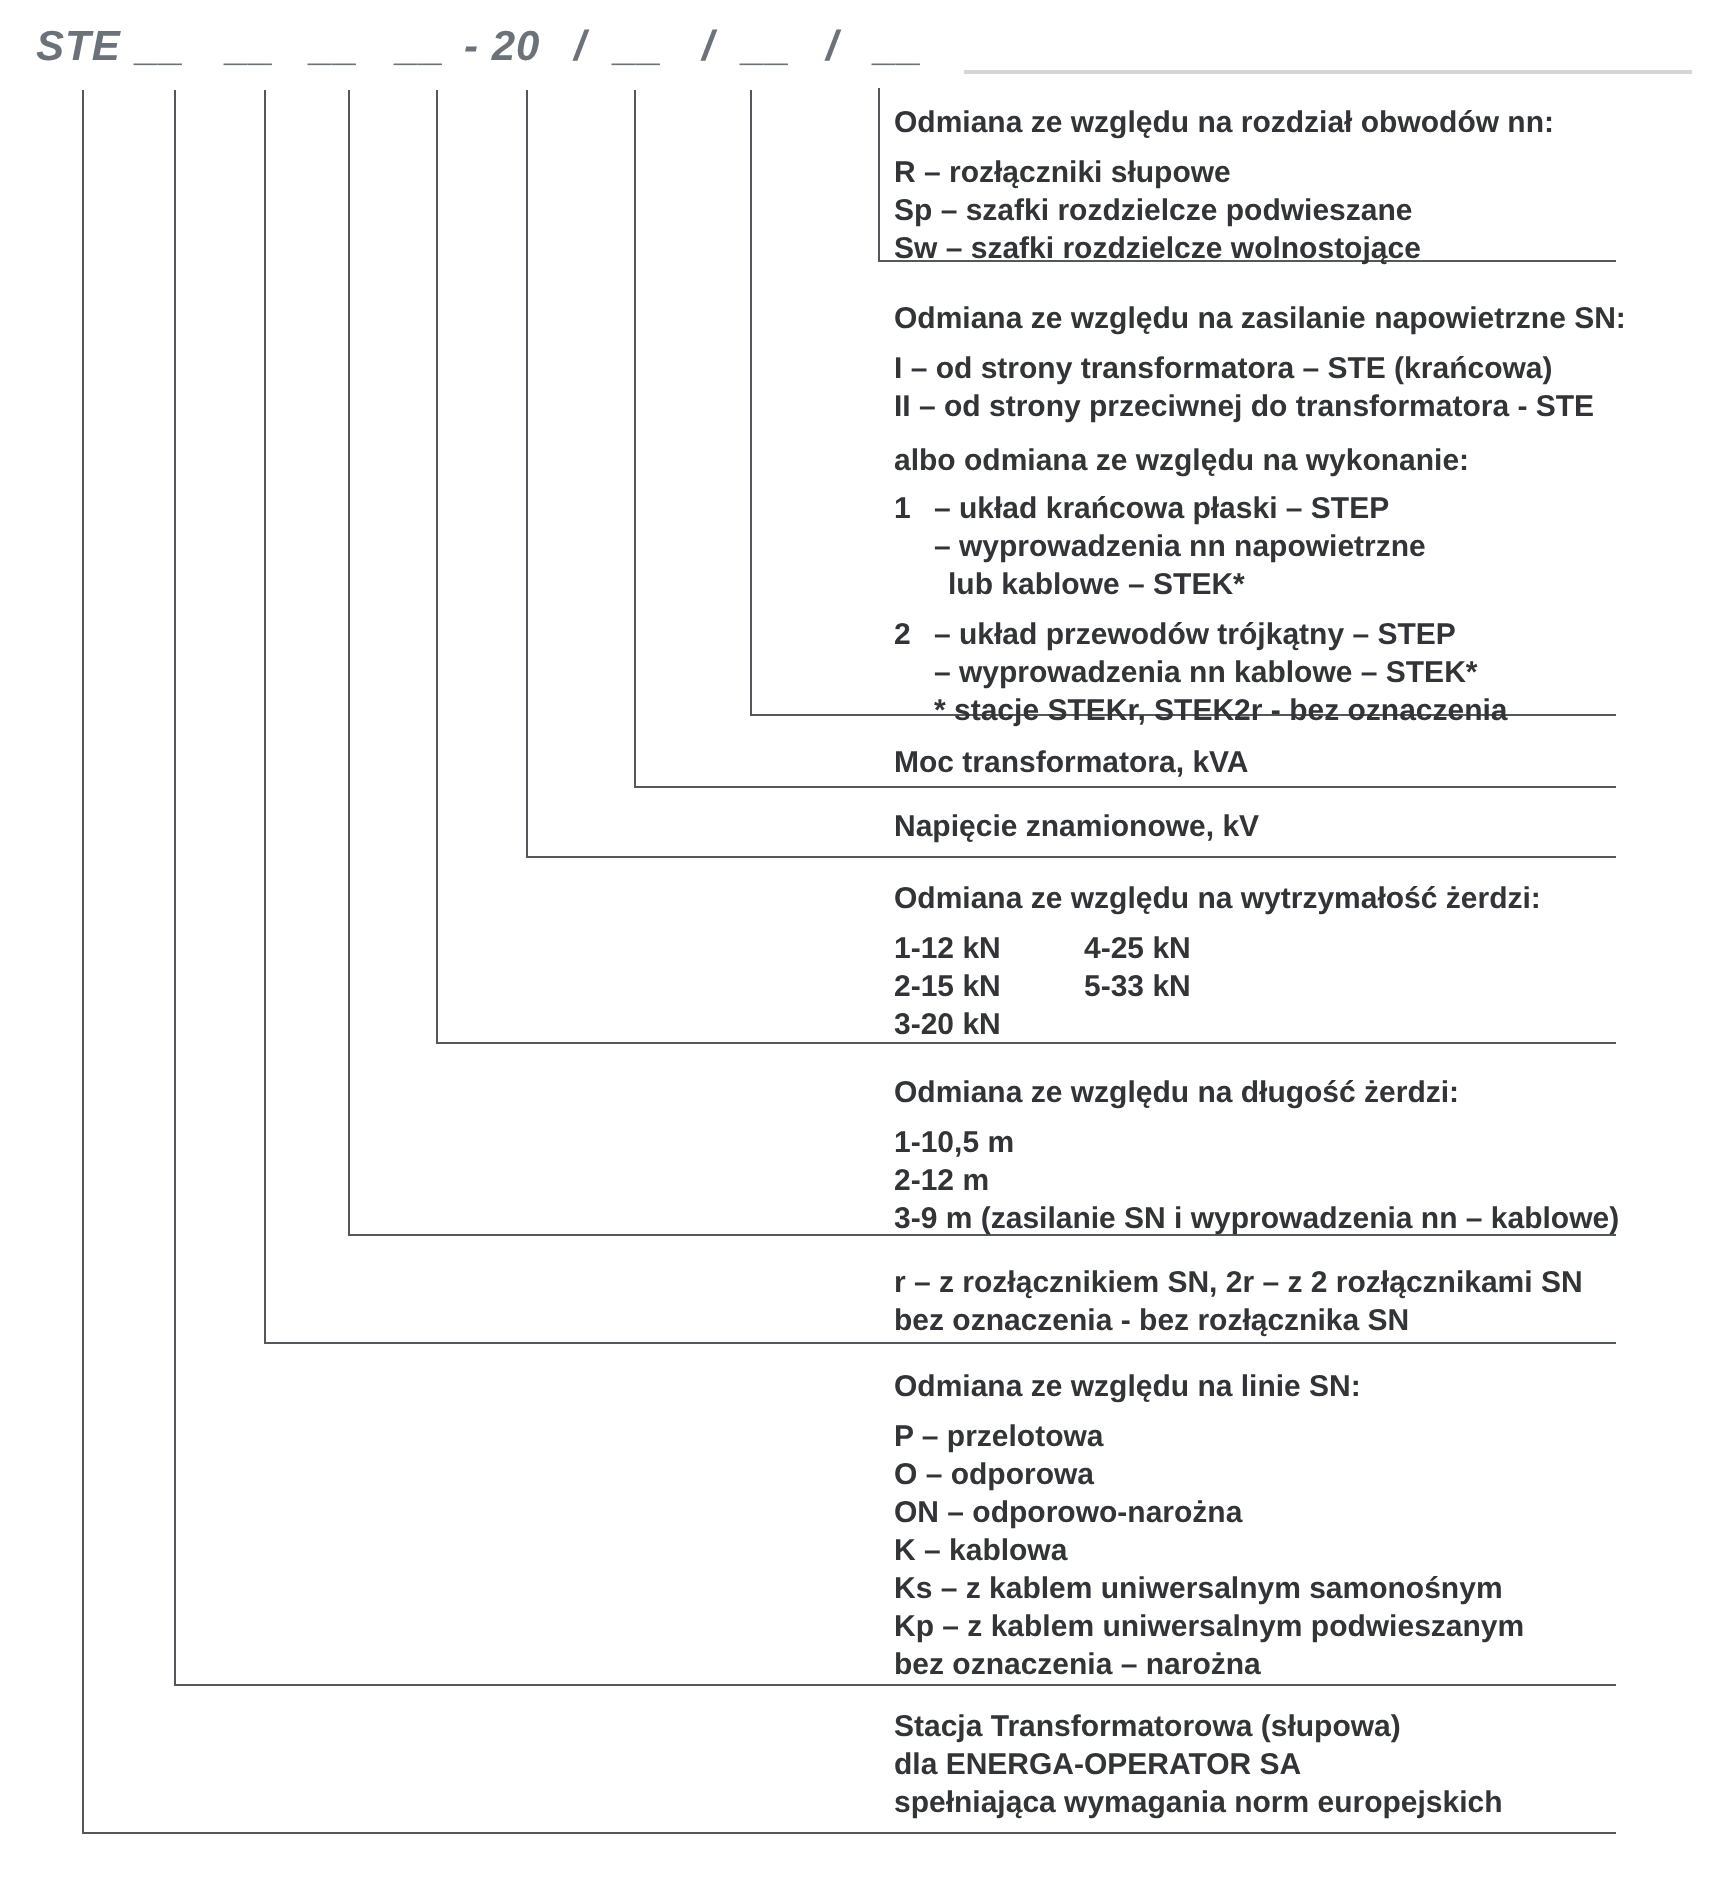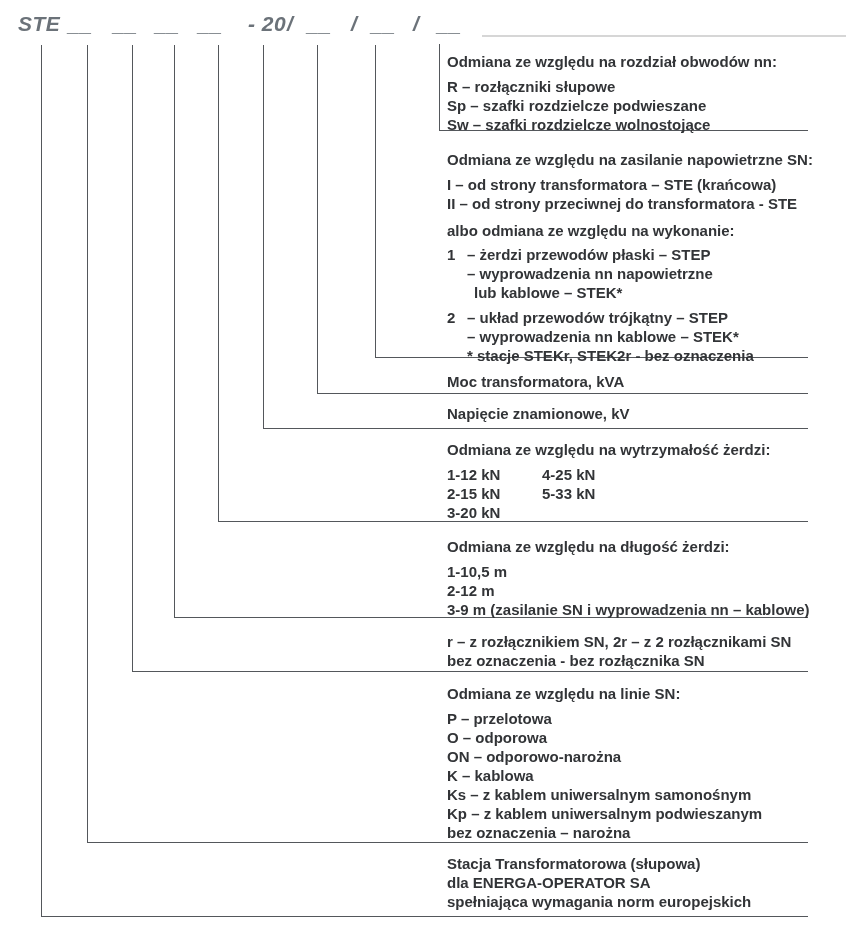--- a/index.html
+++ b/index.html
@@ -8,21 +8,21 @@
     font-family:"Liberation Sans",sans-serif;
   }
   
   .code-token{
     position:absolute;top:12px;
     font-style:italic;font-weight:700;font-size:21px;letter-spacing:.5px;
     color:#6b7279;white-space:pre;
   }
   .t-ste{left:18px}
   .t-u1{left:68px}.t-u2{left:113px}.t-u3{left:155px}.t-u4{left:198px}
-  .t-d20{left:248px}
+  .t-d20{left:232px}
   .t-s1{left:287px}.t-u5{left:307px}
   .t-s2{left:351px}.t-u6{left:371px}
   .t-s3{left:413px}.t-u7{left:437px}
   
   .vline{position:absolute;width:1px;background:#54575b;top:45px}
   .hline{position:absolute;height:1px;background:#54575b}
   .v-stacja{left:41px;height:872px}
   .v-linie{left:87px;height:798px}
   .v-rozlacznik{left:132px;height:627px}
   .v-dlugosc{left:174px;height:573px}
@@ -106,21 +106,21 @@
   </div>
 
   <div class="blk" style="top:150px">
     <div class="title">Odmiana ze względu na zasilanie napowietrzne SN:</div>
     <div class="item">I – od strony transformatora – STE (krańcowa)</div>
     <div class="item">II – od strony przeciwnej do transformatora - STE</div>
     <div class="subtitle">albo odmiana ze względu na wykonanie:</div>
     <div class="option">
       <span class="num">1</span>
       <span class="optlines">
-        <span>– żerdzi przewodów płaski – STEP</span>
+        <span>– układ krańcowa płaski – STEP</span>
         <span>– wyprowadzenia nn napowietrzne</span>
         <span class="indent">lub kablowe – STEK*</span>
       </span>
     </div>
     <div class="option">
       <span class="num">2</span>
       <span class="optlines">
         <span>– układ przewodów trójkątny – STEP</span>
         <span>– wyprowadzenia nn kablowe – STEK*</span>
         <span>* stacje STEKr, STEK2r - bez oznaczenia</span>

